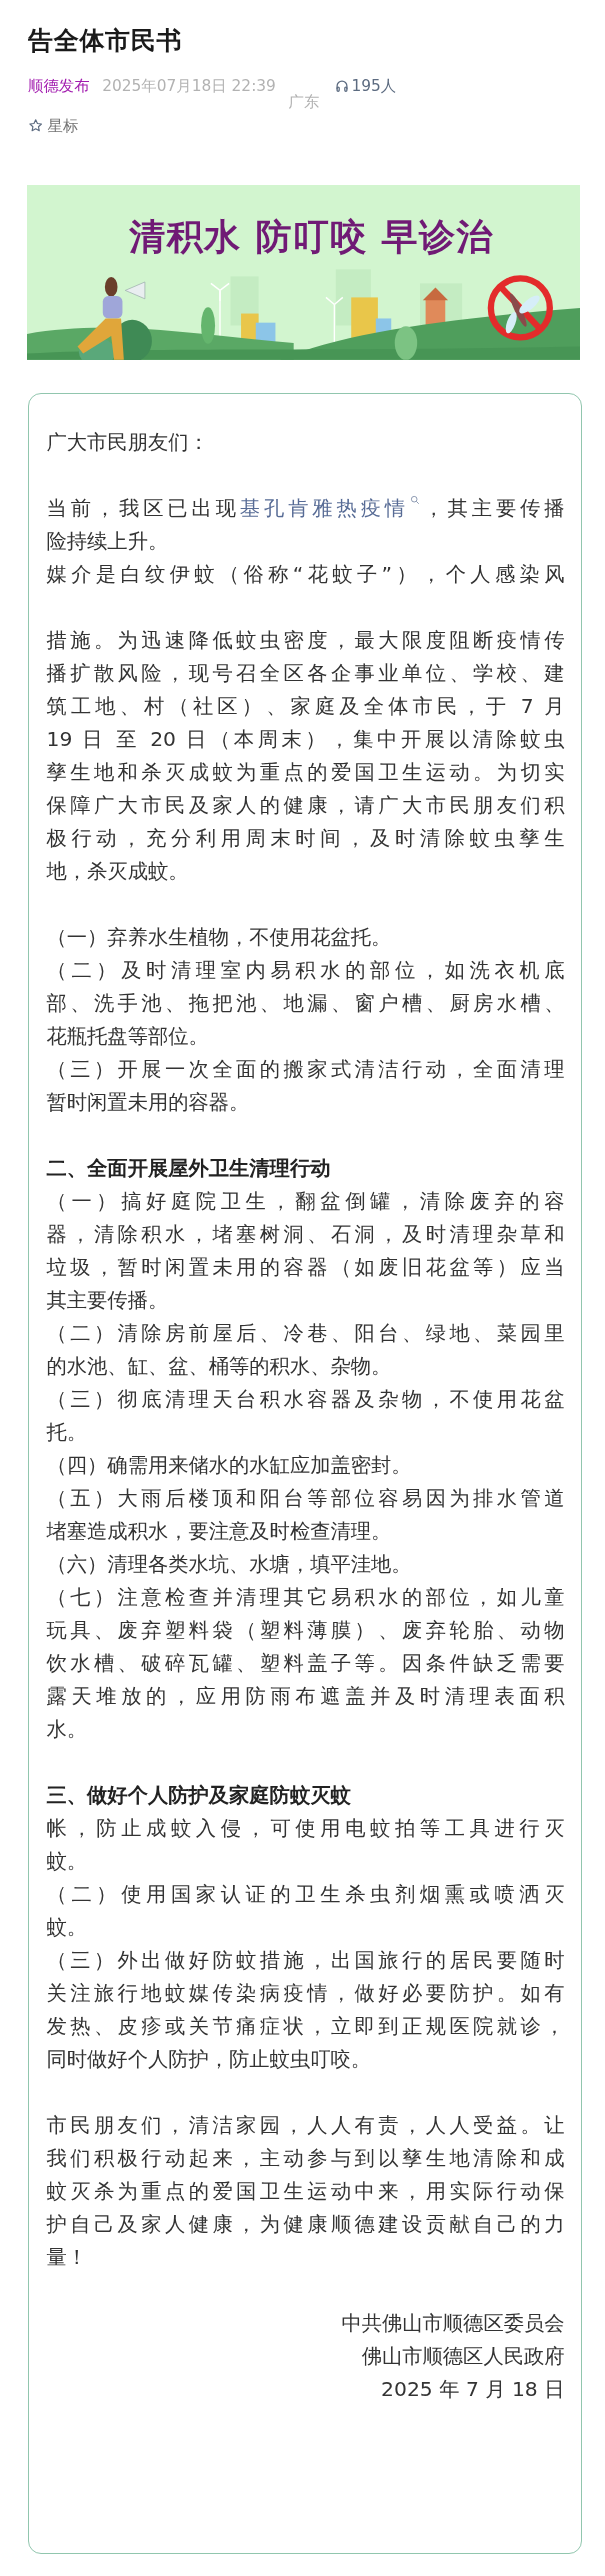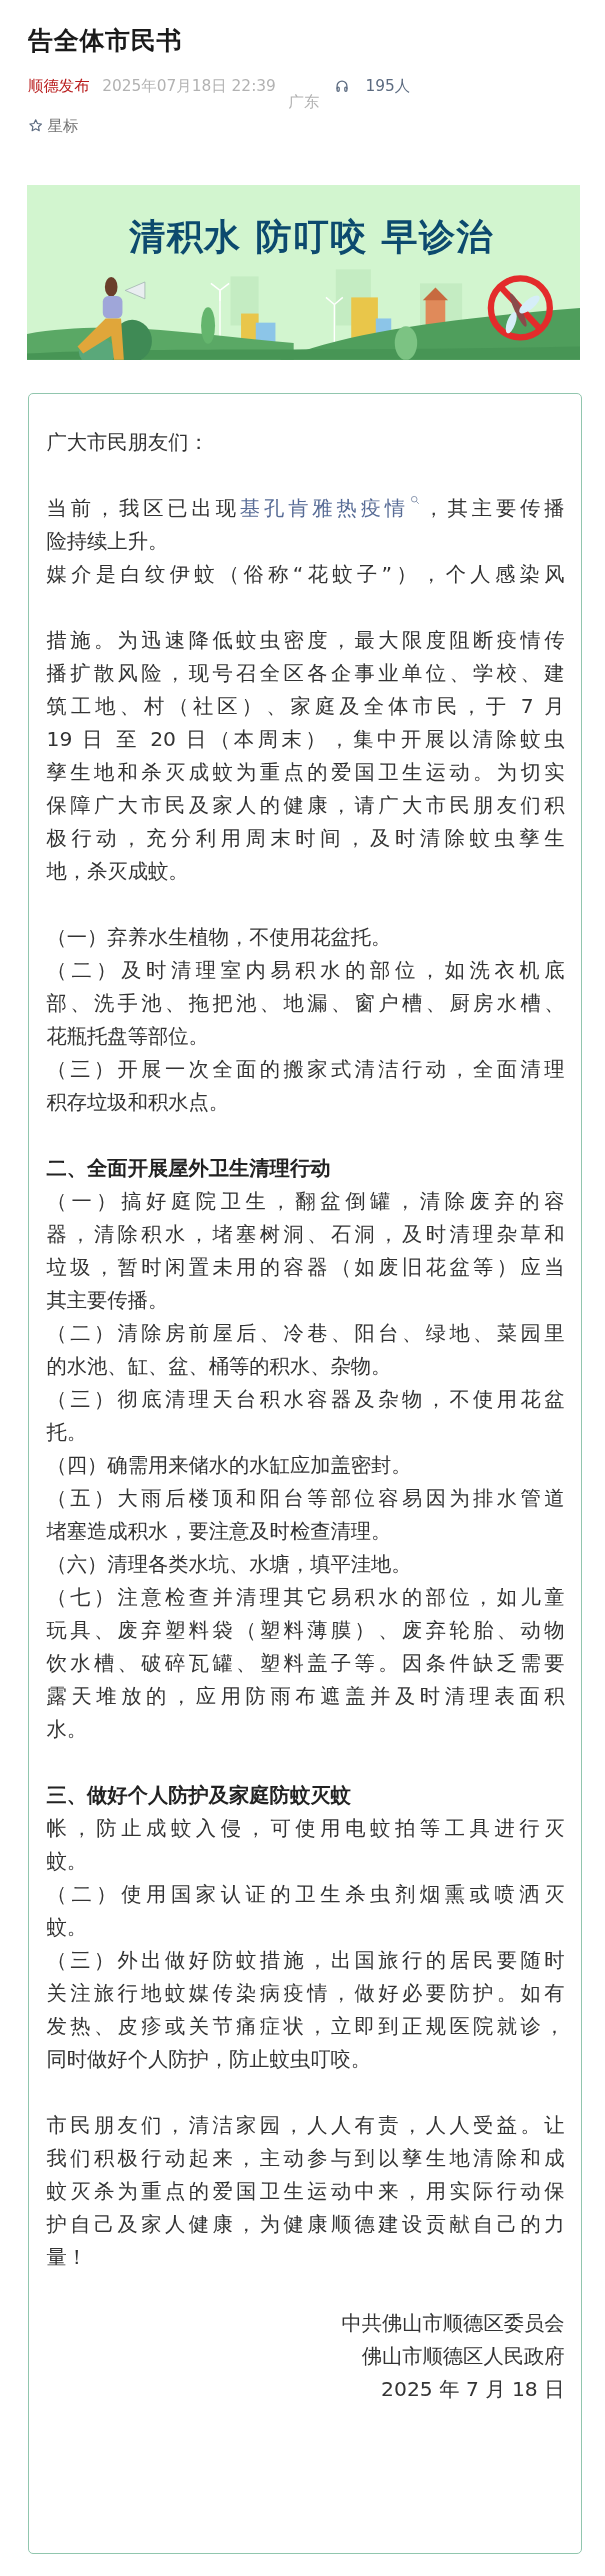--- a/index.html
+++ b/index.html
@@ -2,34 +2,34 @@
 <html style="font-size:11.2px"><head>
 <meta charset="utf-8">
 <style>
   * { box-sizing: border-box; margin: 0; padding: 0; }
   html, body { width: 606px; height: 2576px; background: #ffffff; overflow: hidden; }
   body { position: relative; font-family: "DejaVu Sans", "Liberation Sans", sans-serif; color: #333333; }
 
   .title { position: absolute; left: 28px; top: 24px; font-size: 25px; font-weight: bold; color: #1a1a1a; line-height: 34px; letter-spacing: 0.7px; }
 
   .meta { position: absolute; left: 28px; top: 74px; height: 24px; display: flex; align-items: center; font-size: 15.4px; line-height: 24px; white-space: nowrap; }
-  .meta .account { color: #b91c1c; margin-right: 12.6px; }
+  .meta .account { color: #a21caf; margin-right: 12.6px; }
   .meta .time { color: #b2b2b2; margin-right: 12.6px; }
   .meta .loc { color: #b2b2b2; margin-right: 15.4px; margin-top: 32px; }
-  .meta .listen { color: #5c6b80; display: flex; align-items: center; gap: 14px; }
+  .meta .listen { color: #5c6b80; display: flex; align-items: center; }
   .meta .listen svg { width: 14px; height: 14px; margin-right: 2.8px; }
 
   .star { position: absolute; left: 28px; top: 114px; height: 24px; display: flex; align-items: center; font-size: 15.4px; color: #737373; }
   .star svg { width: 15.4px; height: 15.4px; margin-right: 4.2px; }
 
   .banner { position: absolute; left: 27px; top: 185px; width: 553px; height: 175px; background: #d2f5cf; overflow: hidden; }
-  .banner .slogan { position: absolute; left: 16px; right: 0; top: 28px; text-align: center; font-family: "DejaVu Serif", "Liberation Serif", serif; font-weight: bold; font-size: 36px; color: #0c4a6e; letter-spacing: 1.4px; white-space: pre; }
+  .banner .slogan { position: absolute; left: 16px; right: 0; top: 28px; text-align: center; font-family: "DejaVu Serif", "Liberation Serif", serif; font-weight: bold; font-size: 36px; color: #701a75; letter-spacing: 1.4px; white-space: pre; }
   .banner svg.scene { position: absolute; left: 0; top: 0; width: 553px; height: 175px; }
 
-  .card { position: absolute; left: 28px; top: 393px; width: 554px; height: 2161px; border: 1.4px solid #91c6ae; border-radius: 5px; background: #ffffff; }
+  .card { position: absolute; left: 28px; top: 393px; width: 554px; height: 2161px; border: 1.4px solid #91c6ae; border-radius: 13px; background: #ffffff; }
   .content { position: absolute; left: 17.5px; top: 32px; width: 518px; }
   .line { height: 33px; line-height: 33px; font-size: 20.3px; color: #333333; white-space: nowrap; overflow: visible; }
   .line.justify { text-align: justify; text-align-last: justify; }
   .line.heading { font-weight: bold; color: #222222; }
   .blank { height: 33px; }
   .link { color: #576b95; }
   .search-sup { display: inline-block; width: 9.8px; height: 9.8px; vertical-align: top; margin-top: 2.8px; margin-left: 0.7px; }
   .sig { text-align: right; }
 </style>
 </head>
@@ -131,21 +131,21 @@
       <div class="line">地，杀灭成蚊。</div>
     </div>
     <div class="blank"></div>
 
     <div>
       <div class="line">（一）弃养水生植物，不使用花盆托。</div>
       <div class="line justify">（二）及时清理室内易积水的部位，如洗衣机底</div>
       <div class="line justify">部、洗手池、拖把池、地漏、窗户槽、厨房水槽、</div>
       <div class="line">花瓶托盘等部位。</div>
       <div class="line justify">（三）开展一次全面的搬家式清洁行动，全面清理</div>
-      <div class="line">积存垃圾和积水点。</div>
+      <div class="line">暂时闲置未用的容器。</div>
     </div>
     <div class="blank"></div>
 
     <div>
       <div class="line heading">二、全面开展屋外卫生清理行动</div>
       <div class="line justify">（一）搞好庭院卫生，翻盆倒罐，清除废弃的容</div>
       <div class="line justify">器，清除积水，堵塞树洞、石洞，及时清理杂草和</div>
       <div class="line justify">垃圾，暂时闲置未用的容器（如废旧花盆等）应当</div>
       <div class="line">其主要传播。</div>
       <div class="line justify">（二）清除房前屋后、冷巷、阳台、绿地、菜园里</div>

